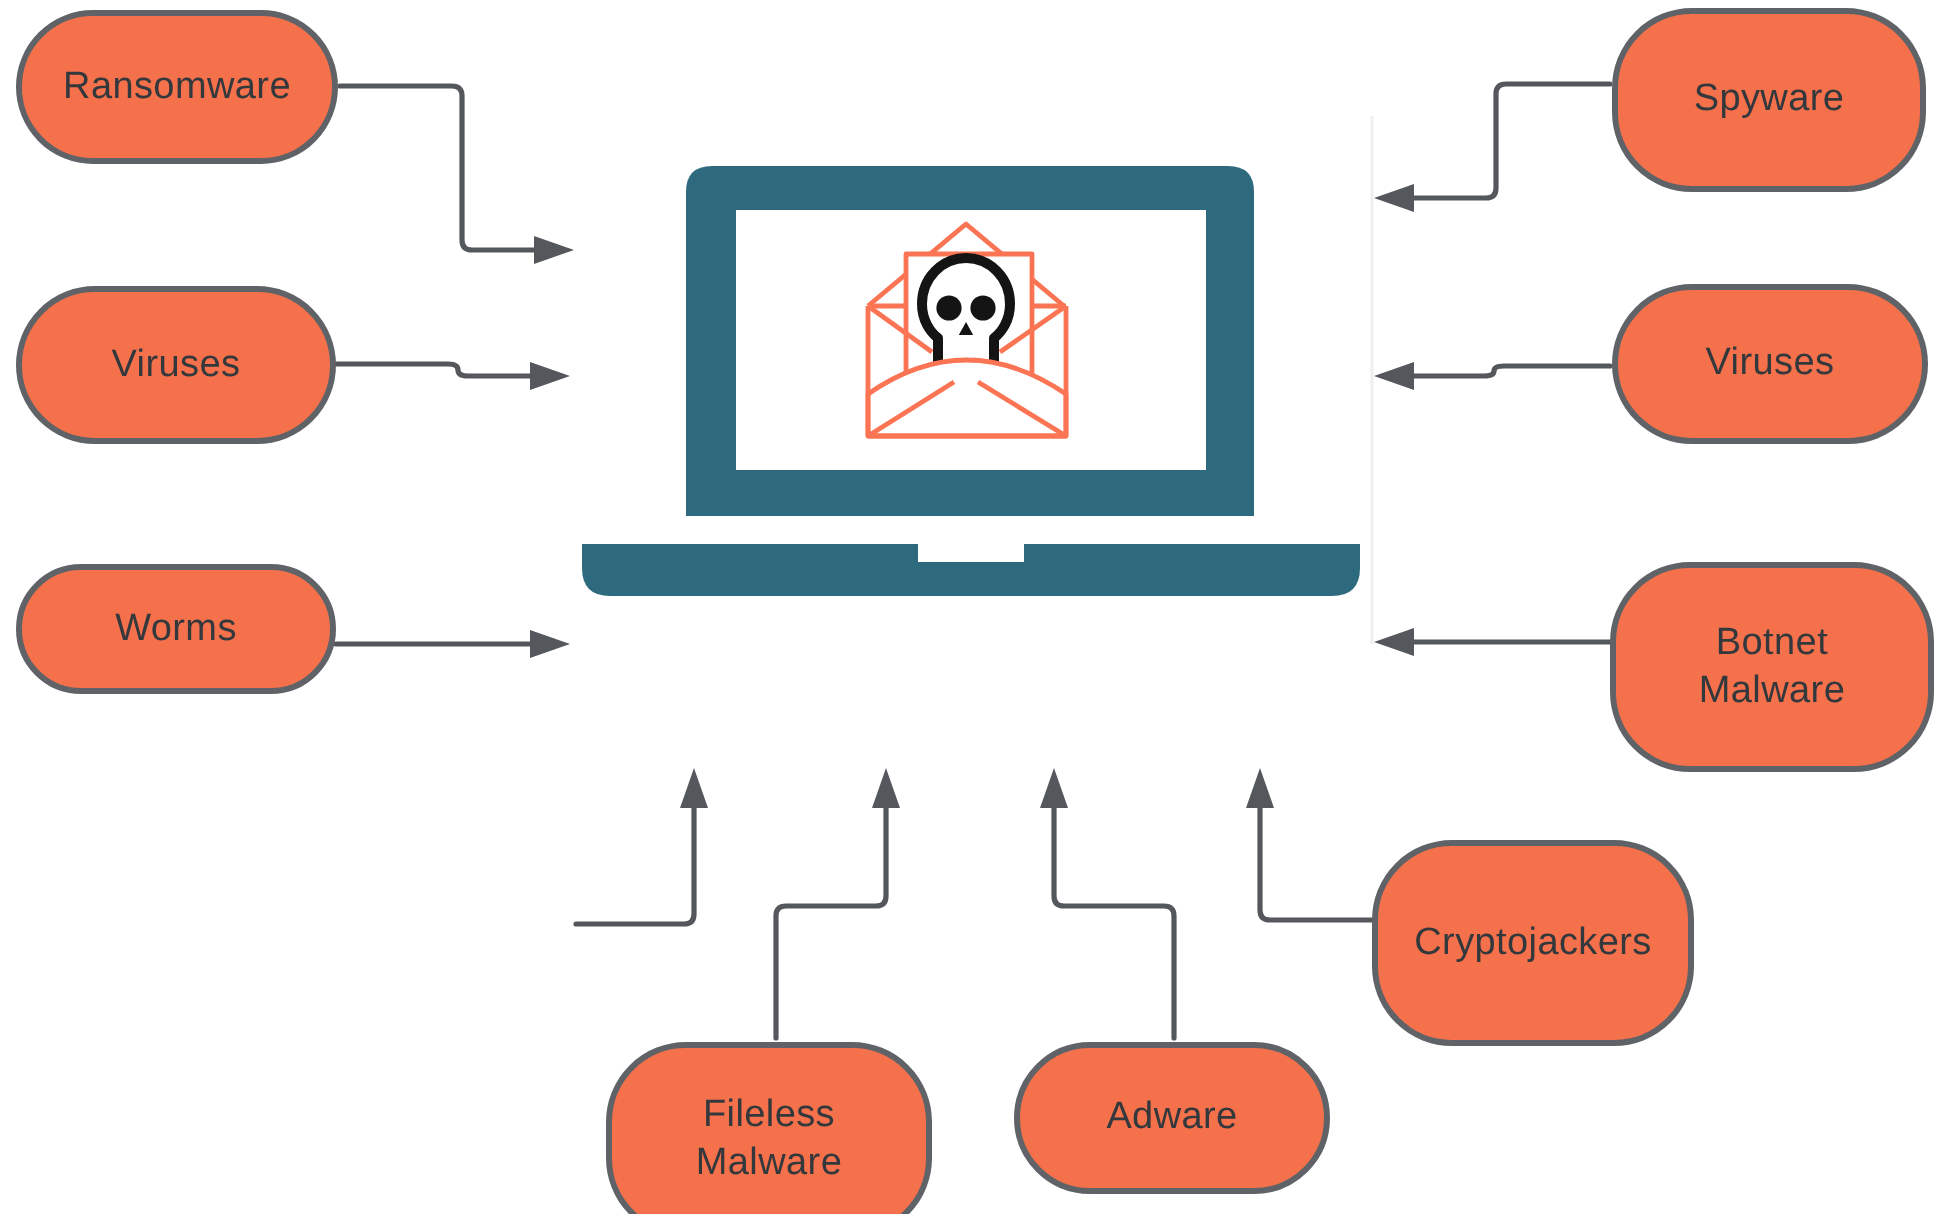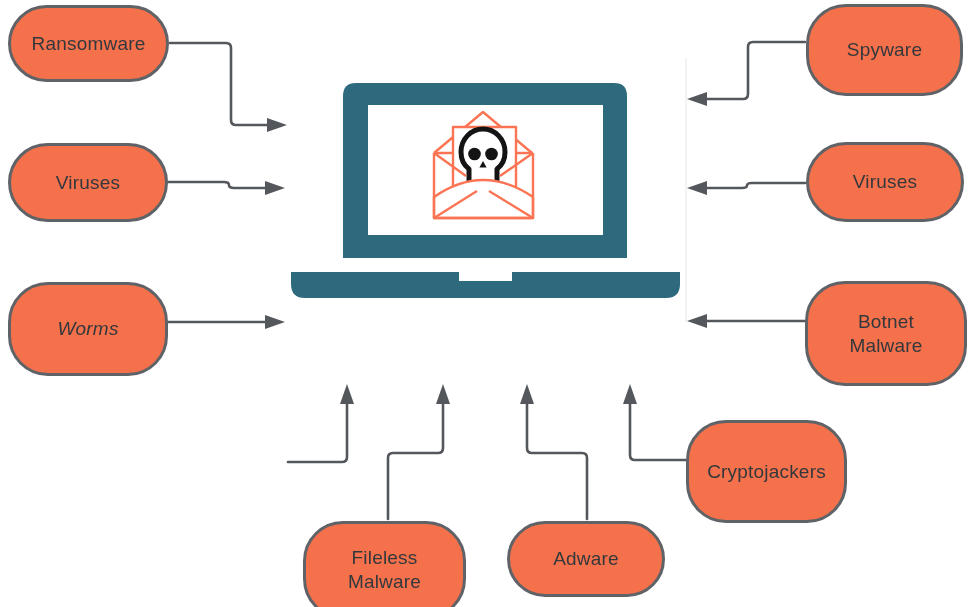--- a/index.html
+++ b/index.html
@@ -147,21 +147,21 @@
   </svg>
 
   <div class="node" style="left:8px;   top:5px;   width:161px; height:77px;">
     <span class="lbl">Ransomware</span>
   </div>
 
   <div class="node" style="left:8px;   top:143px; width:160px; height:79px;">
     <span class="lbl">Viruses</span>
   </div>
 
-  <div class="node" style="left:8px;   top:282px; width:160px; height:94px;font-style:italic;">
+  <div class="node" style="left:8px;   top:282px; width:160px; height:65px;">
     <span class="lbl">Worms</span>
   </div>
 
 
   <div class="node" style="left:303px; top:521px; width:163px; height:98px;">
     <span class="lbl">Fileless
 Malware</span>
   </div>
 
   <div class="node" style="left:507px; top:521px; width:158px; height:76px;">

